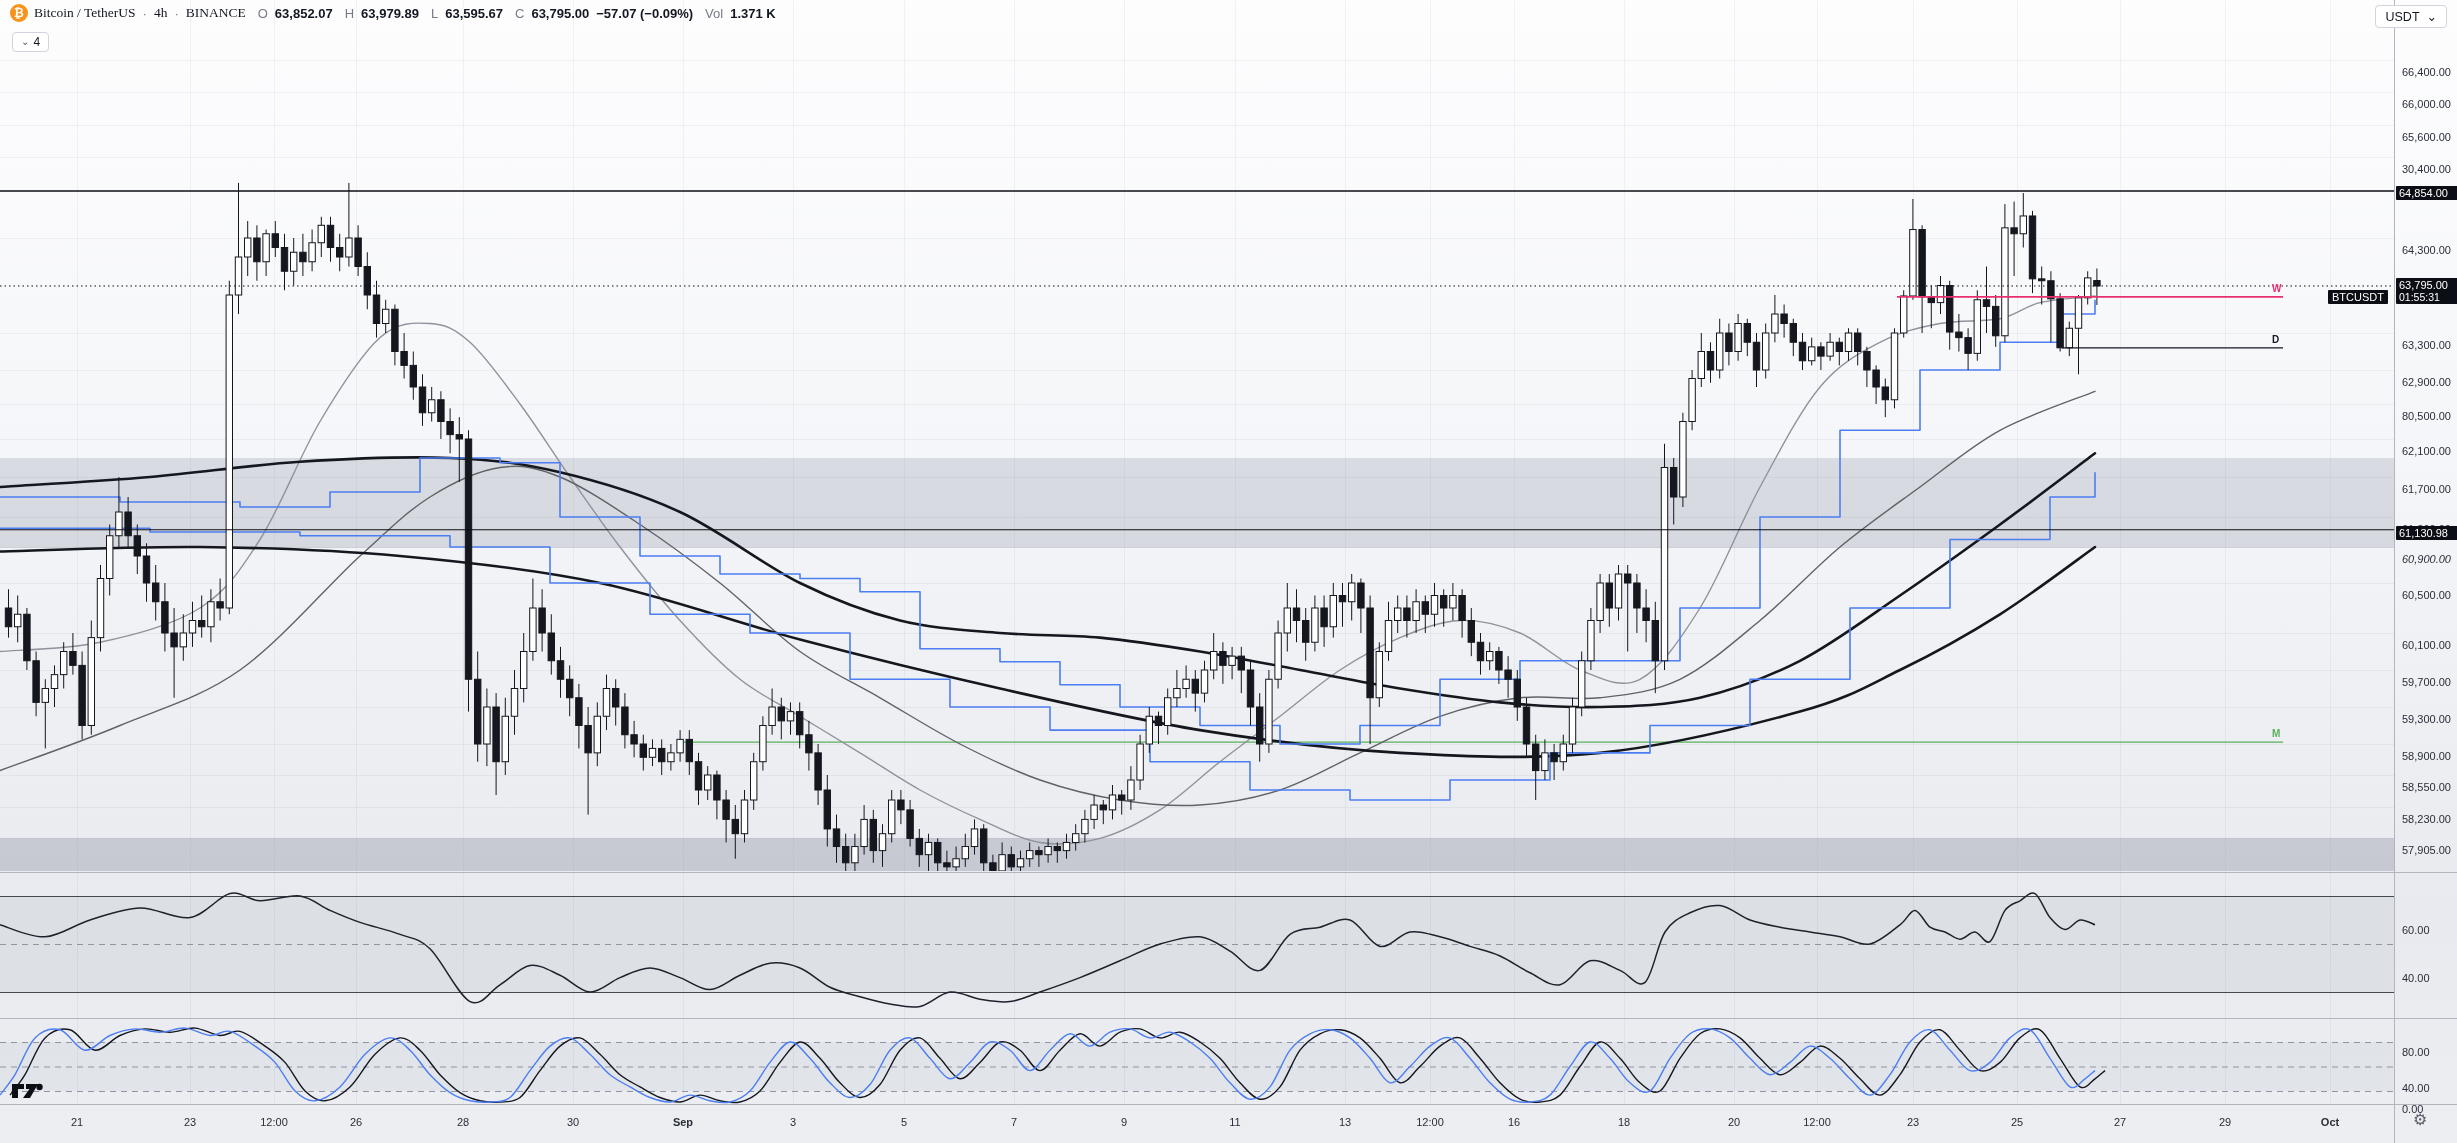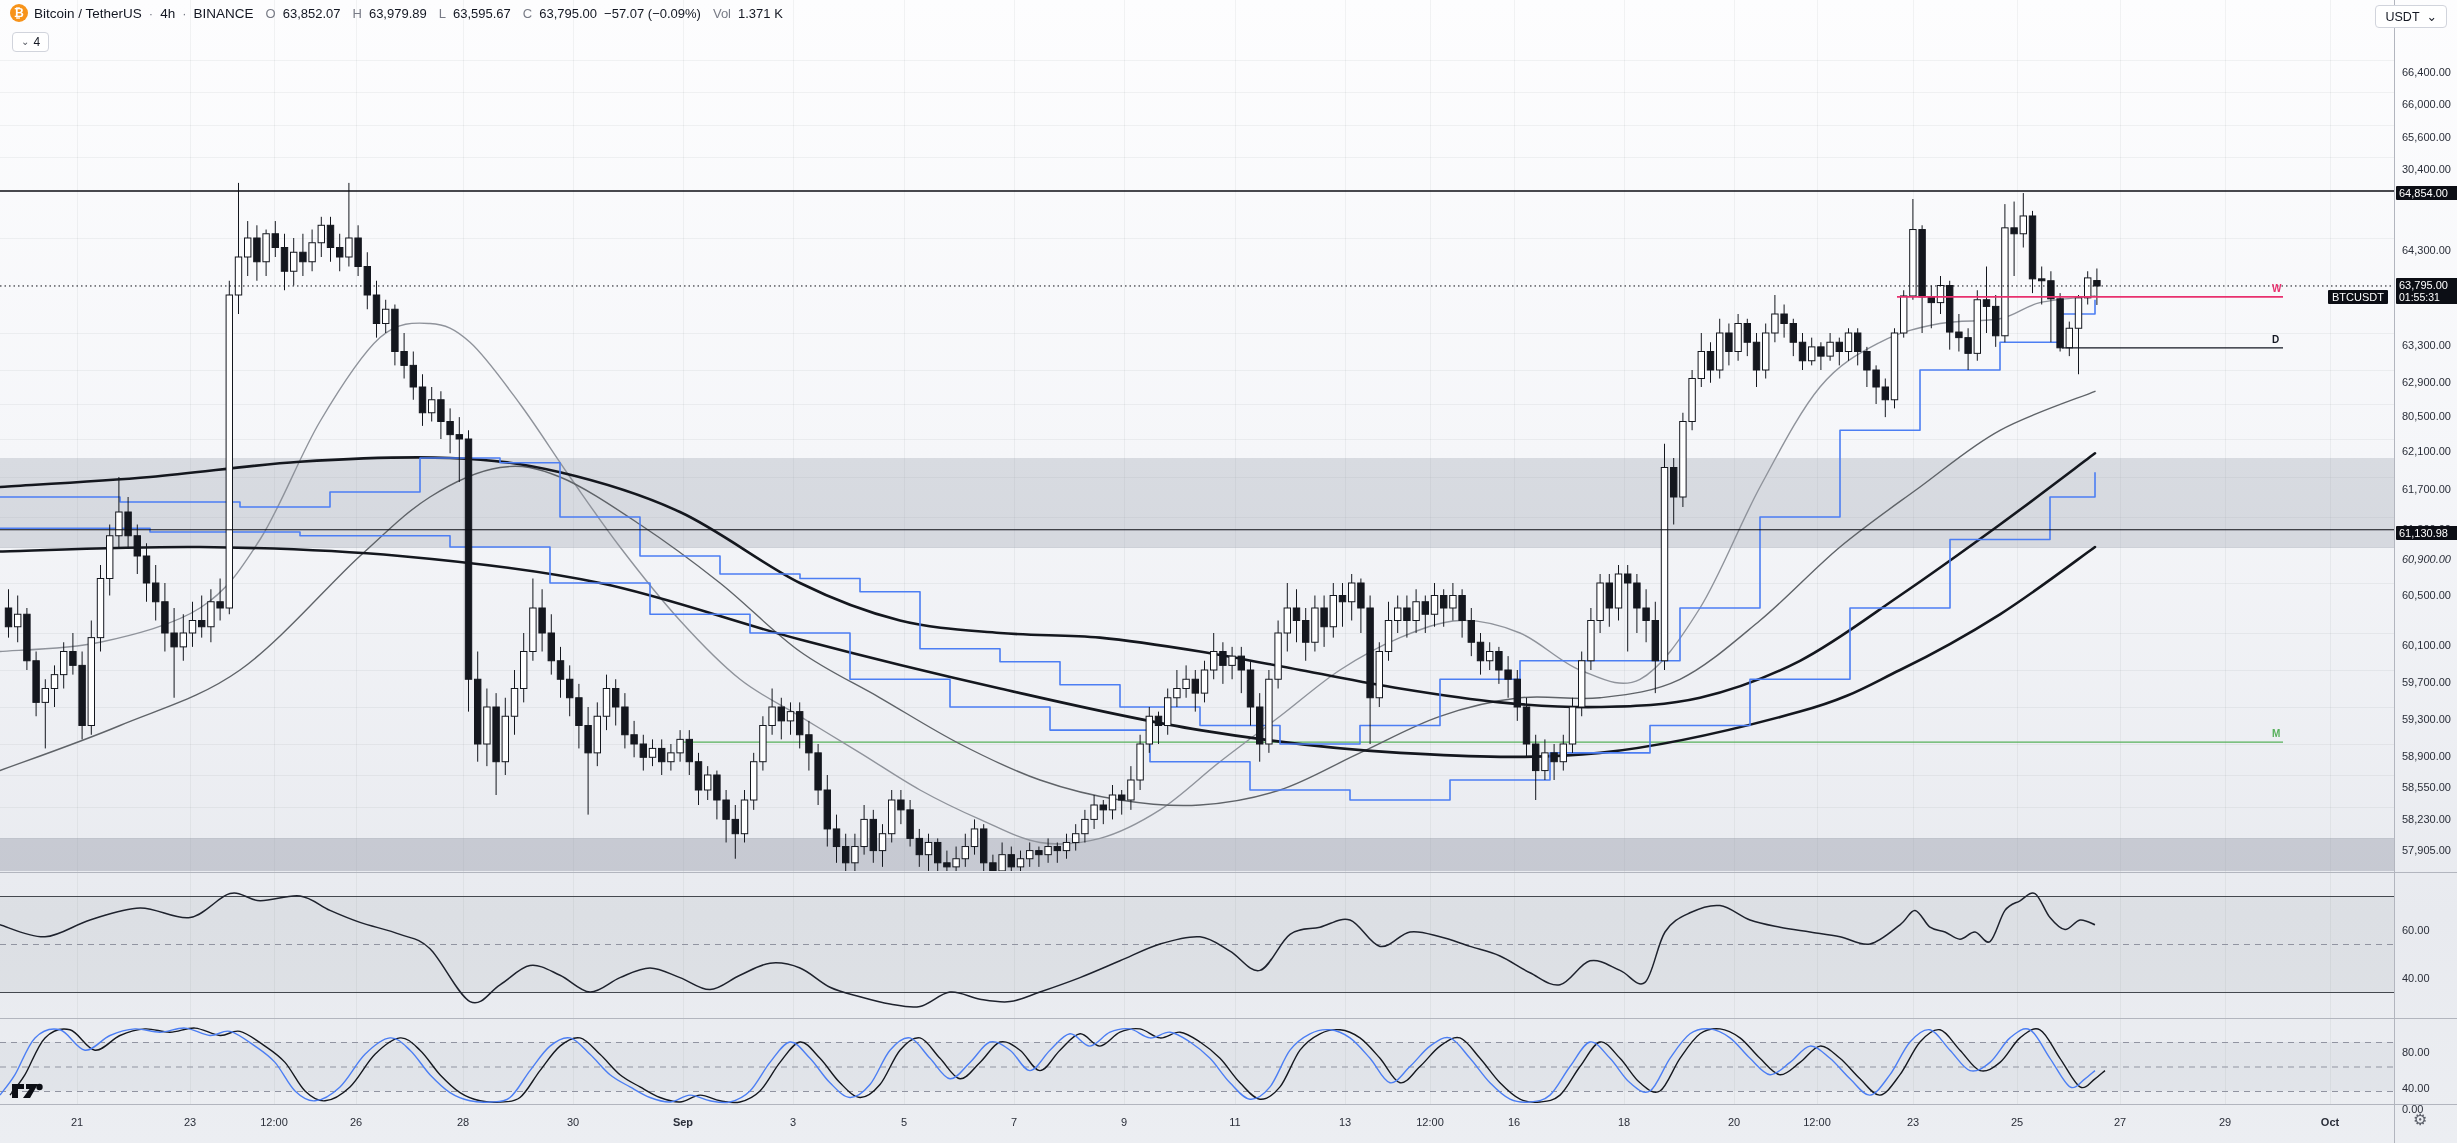--- a/index.html
+++ b/index.html
@@ -5,24 +5,24 @@
   html,body{margin:0;padding:0;}
   body{
     width:2457px;height:1143px;position:relative;overflow:hidden;
     font-family:"Liberation Sans",sans-serif;
     background:linear-gradient(180deg,#fdfdfe 0%,#f5f6f9 40%,#e8eaef 80%,#eceef2 100%);
     color:#131722;
     -webkit-font-smoothing:antialiased;
   }
   #chart-svg{position:absolute;left:0;top:0;}
   .hdr{position:absolute;left:10px;top:4px;display:flex;align-items:center;gap:6px;font-size:13px;z-index:20;white-space:nowrap;}
-  .hdr .sym{font-size:13.5px;color:#131722;}
+  .hdr .sym{font-size:13.5px;color:#131722;font-family:Liberation Serif, serif;}
   .hdr .sep{color:#787b86;padding:0 1px;}
   .hdr .lbl{color:#787b86;margin-left:6px;}
-  .hdr .val{color:#131722;margin-left:1px;}
+  .hdr .val{color:#131722;margin-left:1px;font-weight:bold;}
   .coin{width:18px;height:18px;border-radius:50%;background:#f7931a;color:#fff;display:inline-flex;align-items:center;justify-content:center;font-size:12px;font-weight:bold;}
   .chip{position:absolute;left:12px;top:32px;border:1px solid #d1d4dc;border-radius:4px;background:rgba(255,255,255,.85);
         padding:2px 8px;font-size:12px;color:#131722;display:flex;align-items:center;gap:4px;z-index:20;cursor:pointer;}
   .chip .chev{font-size:10px;color:#555962;line-height:8px;}
   .usdt-chip{position:absolute;right:10px;top:5px;border:1px solid #d1d4dc;border-radius:4px;background:#fff;
         padding:3px 9px;font-size:12.5px;color:#131722;display:flex;align-items:center;gap:7px;z-index:30;cursor:pointer;}
   .axis-label{position:absolute;left:2402px;font-size:11px;color:#2a2e39;white-space:nowrap;z-index:10;margin-top:12px;}
   .badge{position:absolute;left:2396px;width:59px;background:#0c0e15;color:#fff;font-size:11px;z-index:12;
          padding:1px 3px;text-align:left;border-radius:1px;line-height:12px;}
   .badge .cd{font-size:10.5px;}

